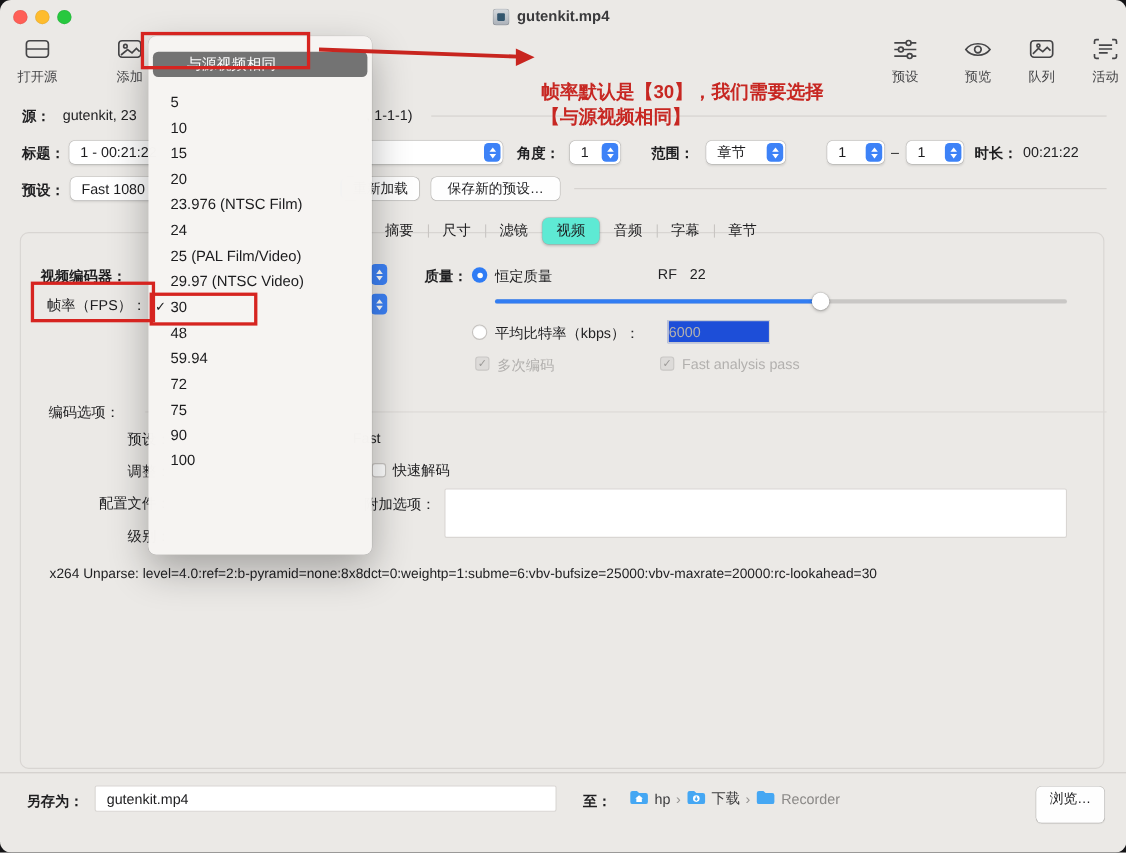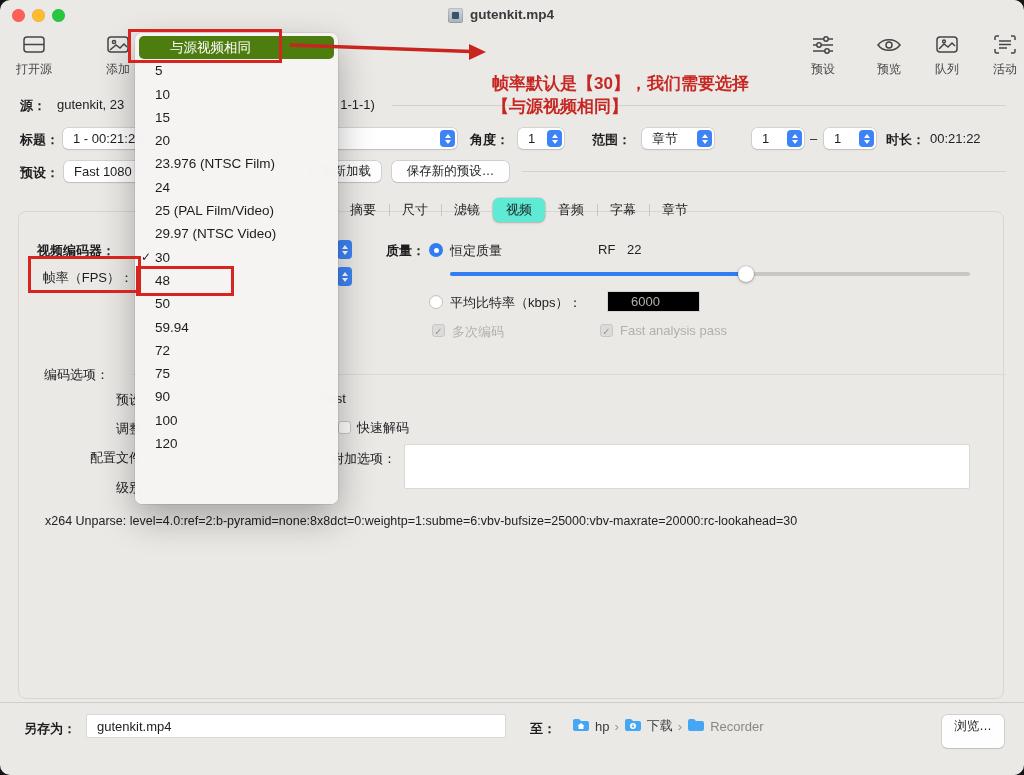--- a/index.html
+++ b/index.html
@@ -45,28 +45,28 @@
   .radio.off{background:#fff;border:1px solid #c5c2bf;box-shadow:inset 0 .5px 1px rgba(0,0,0,.08);}
   .cb{position:absolute;width:13px;height:13px;border-radius:3px;box-sizing:border-box;font-size:10px;line-height:13px;text-align:center;}
   .cb.dis{background:#dddbd9;border:1px solid #c9c7c5;color:#97959;}
   .cb.dis::before{content:"✓";color:#9b9997;}
   .cb.off{background:#fff;border:1px solid #c9c6c3;}
   .gray{color:#b2b0ae;}
   .track{position:absolute;height:4px;border-radius:2px;background:#c9c7c5;}
   .fill{position:absolute;height:4px;border-radius:2px;background:#327df2;}
   .knob{position:absolute;width:16px;height:16px;border-radius:50%;background:#fff;box-shadow:0 0 1px rgba(0,0,0,.4),0 1px 3px rgba(0,0,0,.3);}
   .tfield{position:absolute;box-sizing:border-box;font-family:"Liberation Sans","DejaVu Sans",sans-serif;}
-  .tfield.dis{background:#000000;border:1px solid #d6d4d2;color:#b3b1af;font-size:13px;padding-left:23px;}
+  .tfield.dis{background:#1d4ed8;border:1px solid #d6d4d2;color:#b3b1af;font-size:13px;padding-left:0;}
   .tfield.white{background:#fff;border:1px solid #d9d6d3;border-radius:2px;}
   input.tfield{outline:none;}
 
   
   .menu{position:absolute;left:135px;top:33px;width:203px;height:471px;background:rgba(246,244,242,.99);border-radius:7px;box-shadow:0 0 0 .5px rgba(0,0,0,.14),0 14px 36px rgba(0,0,0,.30);z-index:50;padding-top:3px;box-sizing:border-box;}
   .mi{height:23.3px;line-height:23.3px;font-size:13.5px;color:#1c1c1e;padding-left:20px;position:relative;white-space:nowrap;}
-  .mi.hl{margin:0 4px;border-radius:5px;background:#4d7c0f;color:#fff;padding-left:31px;}
+  .mi.hl{margin:11px 4px;border-radius:5px;background:#737373;color:#fff;padding-left:31px;}
   .mi.checked::before{content:"✓";position:absolute;left:6px;top:0;font-size:12px;color:#1c1c1e;}
 
   
   .redbox{position:absolute;border:3px solid #d62420;z-index:60;box-sizing:border-box;}
   .note{position:absolute;color:#c72722;font-weight:bold;font-size:17px;z-index:60;white-space:nowrap;margin-top:36px;}
 
   
   .crumbs{position:absolute;display:flex;align-items:center;gap:5px;}
   .crumb{display:flex;align-items:center;gap:5px;font-size:13px;color:#3b3b3d;}
   .chev{color:#97959“3;color:#979593;font-size:13px;}
@@ -290,27 +290,25 @@
     <div class="mi">5</div>
     <div class="mi">10</div>
     <div class="mi">15</div>
     <div class="mi">20</div>
     <div class="mi">23.976 (NTSC Film)</div>
     <div class="mi">24</div>
     <div class="mi">25 (PAL Film/Video)</div>
     <div class="mi">29.97 (NTSC Video)</div>
     <div class="mi checked">30</div>
     <div class="mi">48</div>
-    <div class="mi">50</div>
     <div class="mi">59.94</div>
     <div class="mi">72</div>
     <div class="mi">75</div>
     <div class="mi">90</div>
     <div class="mi">100</div>
-    <div class="mi">120</div>
   </div>
 
   <div class="redbox" style="left:128px;top:29px;width:154px;height:34px;"></div>
   <div class="redbox" style="left:136px;top:266px;width:98px;height:30px;"></div>
   <div class="redbox" style="left:28px;top:256px;width:113px;height:37px;"></div>
   <svg class="abs" style="left:285px;top:36px;z-index:60;" width="206" height="26">
     <line x1="5" y1="9" x2="186" y2="15.5" stroke="#c8251f" stroke-width="3.5"></line>
     <polygon points="184,8 201,16 184,24" fill="#c8251f"></polygon>
   </svg>
   <div class="note" style="left:492px;top:36px;">帧率默认是【30】，我们需要选择</div>

